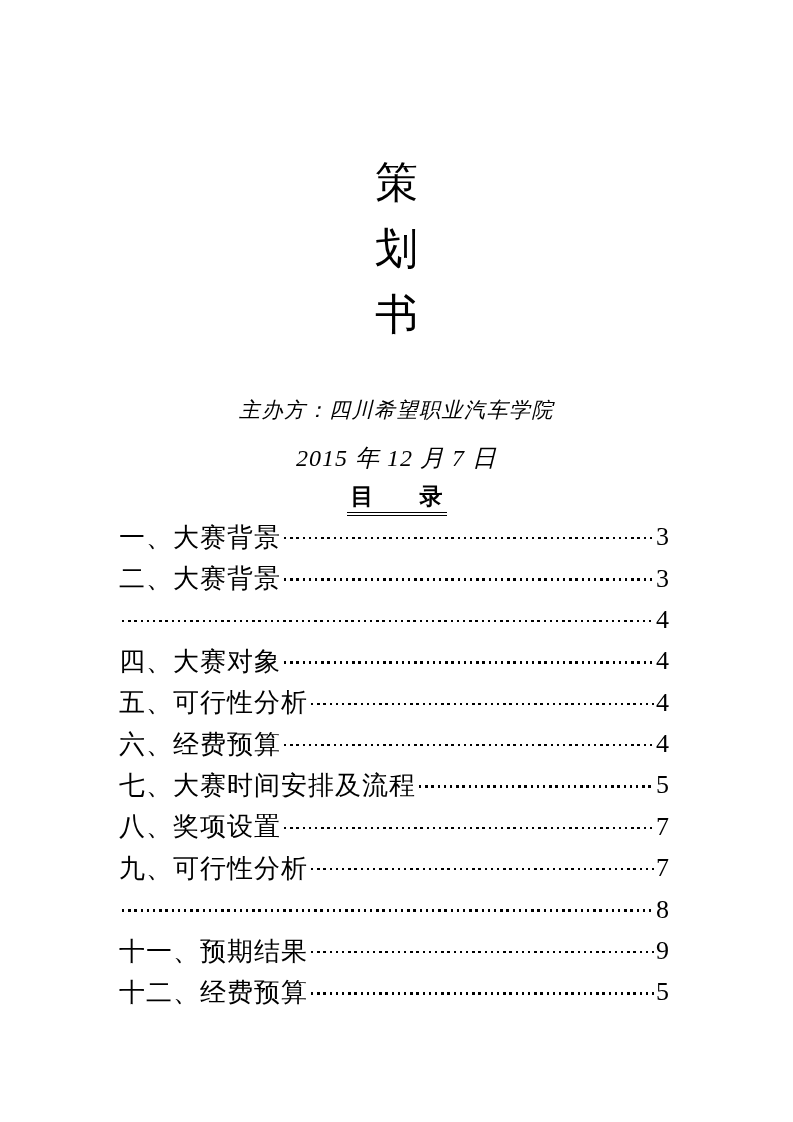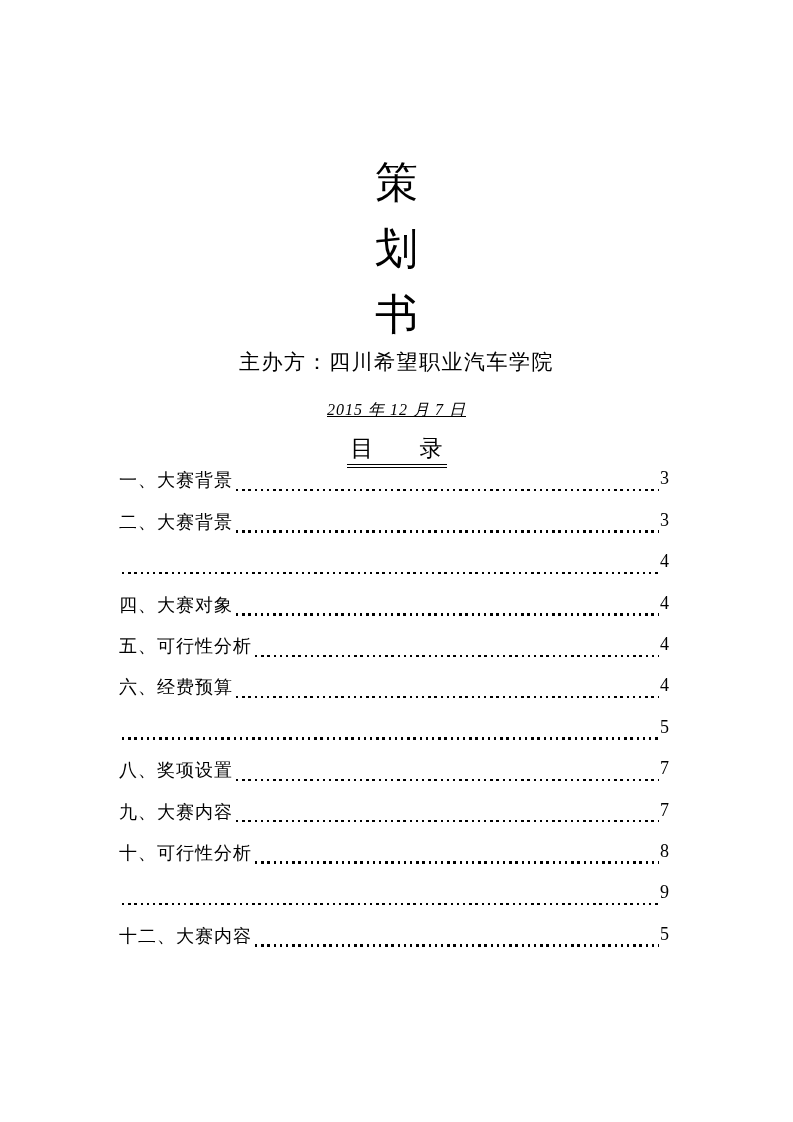--- a/index.html
+++ b/index.html
@@ -21,60 +21,61 @@
     padding-top: 150px;
     text-align: center;
   }
   .title-char {
     font-size: 43px;
     line-height: 66px;
     font-weight: 400;
   }
   
   .organizer {
+    margin-top: 48px;
     text-align: center;
     font-size: 21px;
     line-height: 28px;
+    font-style: italic;
     letter-spacing: 1.5px;
   }
   
   .date-line {
     margin-top: 20px;
     text-align: center;
-    font-size: 16px;
+    font-size: 24px;
     line-height: 28px;
     font-style: italic;
     letter-spacing: 1px;
-    text-decoration: underline;
   }
   
   .toc-heading {
     margin-top: 12px;
     text-align: center;
   }
   .toc-heading-text {
     display: inline-block;
     font-size: 23px;
     line-height: 1.15;
-    font-weight: 400;
+    font-weight: 700;
     border-bottom: 4px double #000000;
     padding: 0 4px 2px 4px;
     text-align: center;
   }
   
   .toc-list {
     margin-top: 0;
     padding-left: 119px;
     padding-right: 124px;
   }
   .toc-row {
     display: flex;
-    align-items: flex-start;
+    align-items: center;
     height: 41.4px;
-    font-size: 18px;
+    font-size: 26px;
     cursor: pointer;
   }
   .toc-label {
     white-space: nowrap;
     letter-spacing: 1px;
   }
   .toc-leader {
     flex: 1 1 auto;
     align-self: center;
     height: 2.4px;
@@ -143,48 +144,49 @@
       <span class="toc-page">4</span>
     </div>
 
     <div class="toc-row">
       <span class="toc-label">六、经费预算</span>
       <span class="toc-leader"></span>
       <span class="toc-page">4</span>
     </div>
 
     <div class="toc-row">
+      <span class="toc-label">七、大赛时间安排及流程</span>
       <span class="toc-leader"></span>
       <span class="toc-page">5</span>
     </div>
 
     <div class="toc-row">
       <span class="toc-label">八、奖项设置</span>
       <span class="toc-leader"></span>
       <span class="toc-page">7</span>
     </div>
 
     <div class="toc-row">
-      <span class="toc-label">九、大赛内容</span>
+      <span class="toc-label">九、可行性分析</span>
       <span class="toc-leader"></span>
       <span class="toc-page">7</span>
     </div>
 
     <div class="toc-row">
-      <span class="toc-label">十、可行性分析</span>
       <span class="toc-leader"></span>
       <span class="toc-page">8</span>
     </div>
 
     <div class="toc-row">
+      <span class="toc-label">十一、预期结果</span>
       <span class="toc-leader"></span>
       <span class="toc-page">9</span>
     </div>
 
     <div class="toc-row">
-      <span class="toc-label">十二、大赛内容</span>
+      <span class="toc-label">十二、经费预算</span>
       <span class="toc-leader"></span>
       <span class="toc-page">5</span>
     </div>
 
   </div>
 
 </div>
 
 </body></html>

